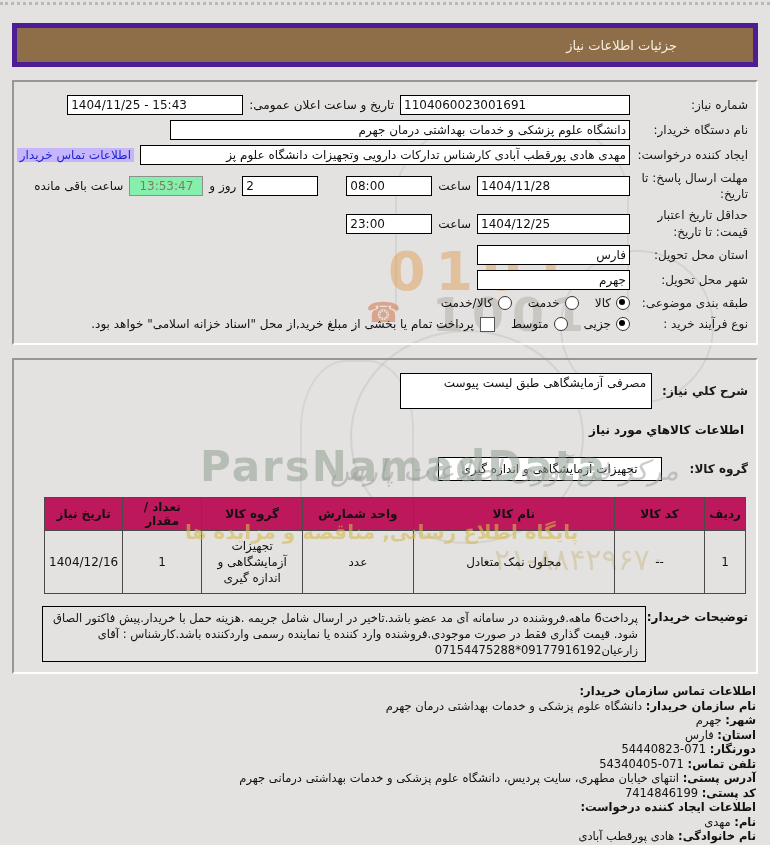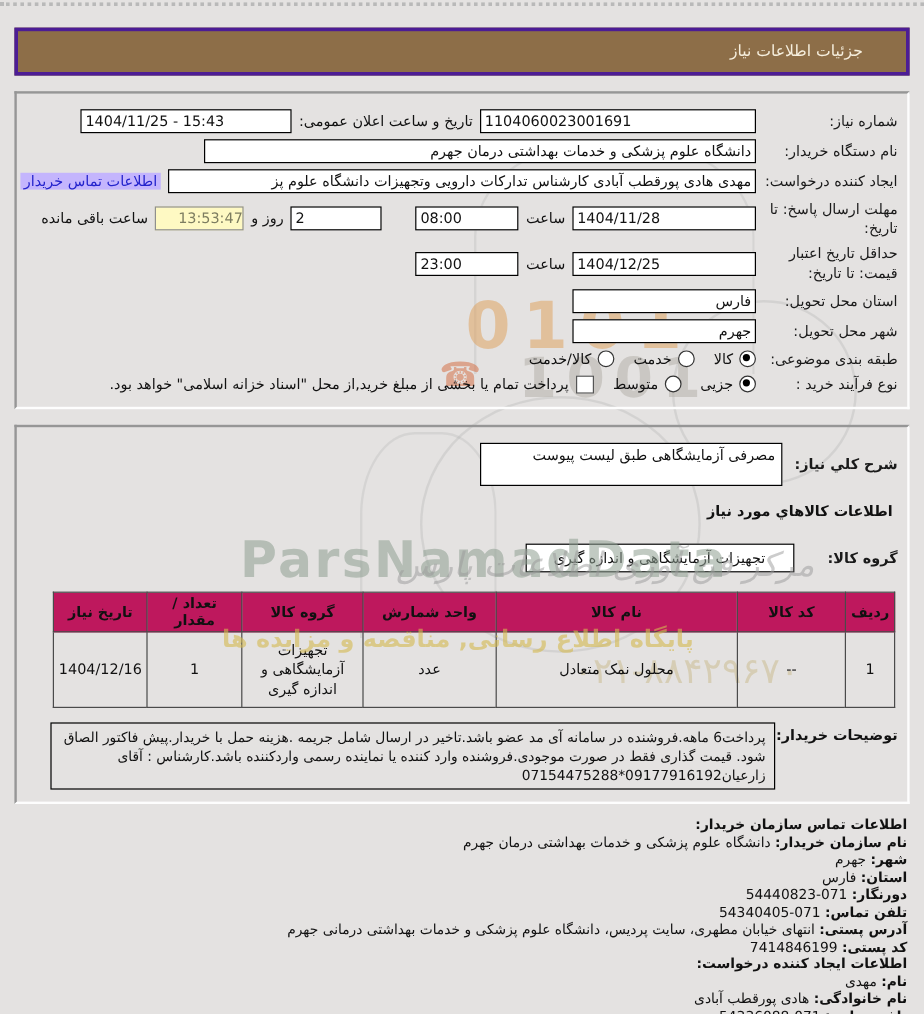--- a/index.html
+++ b/index.html
@@ -4,22 +4,22 @@
 <style>
   html,body{margin:0;padding:0;}
   body{
     width:770px;height:845px;position:relative;overflow:hidden;
     background:#e4e2e1;color:#111;
     font-family:"DejaVu Sans","Liberation Sans",sans-serif;
     font-size:12px;direction:rtl;
   }
   .dotted-top{height:0;border-top:3px dotted #b9b9b9;margin-top:2px;}
   .title-bar{
-    margin:18px 12px 0;height:34px;background:#8d6e48;border:3px solid #4c1d95;
-    color:#f6efde;display:flex;align-items:center;padding-right:36px;
+    margin:18px 12px 0;height:34px;background:#8d6e48;border:5px solid #4c1d95;
+    color:#f6efde;display:flex;align-items:center;padding-right:76px;
     font-size:13px;position:relative;z-index:1;
   }
   .content{position:relative;z-index:1;}
   .panel{
     margin:13px 12px 0;padding:8px 8px 6px;
     border:2px solid;border-color:#969696 #fdfdfd #fdfdfd #969696;
     background:transparent;
   }
   .frow{display:flex;align-items:center;margin:5px 0;}
   .frow.tall{align-items:center;}
@@ -28,22 +28,22 @@
   .ibox{
     background:#fff;border:1px solid #000;height:18px;line-height:18px;
     padding:0 3px;text-align:left;white-space:nowrap;overflow:hidden;flex:none;
   }
   .ta-start{text-align:start;}
   .w222{width:222px;} .w168{width:168px;} .w455{width:452px;} .w485{width:482px;}
   .w145{width:145px;} .w80{width:78px;} .w70{width:68px;}
   .gap12{margin-right:12px;} .gap28{margin-right:28px;}
   .inline-lbl{margin:0 6px;flex:none;}
   .timer{
-    background:#fef9c3;border:1px solid #8f8f8f;color:#7d7d60;width:72px;
-    height:18px;line-height:18px;flex:none;
+    background:#86efac;border:1px solid #8f8f8f;color:#7d7d60;width:72px;
+    height:18px;line-height:18px;text-align:center;flex:none;
   }
   .link{color:#2323cc;background:#c4b5fd;padding:0 3px;margin-right:6px;cursor:pointer;white-space:nowrap;}
   .radio{width:12px;height:12px;border:1px solid #333;border-radius:50%;background:#fff;flex:none;display:inline-block;}
   .radio.sel{position:relative;}
   .radio.sel::after{content:"";position:absolute;left:2px;top:2px;width:6px;height:6px;background:#000;border-radius:50%;}
   .radio.sel{position:relative;}
   .optlbl{margin:0 5px 0 16px;}
   .checkbox{width:13px;height:13px;border:1px solid #555;background:#fff;flex:none;margin-left:6px;}
   .longtxt{white-space:nowrap;}
   

